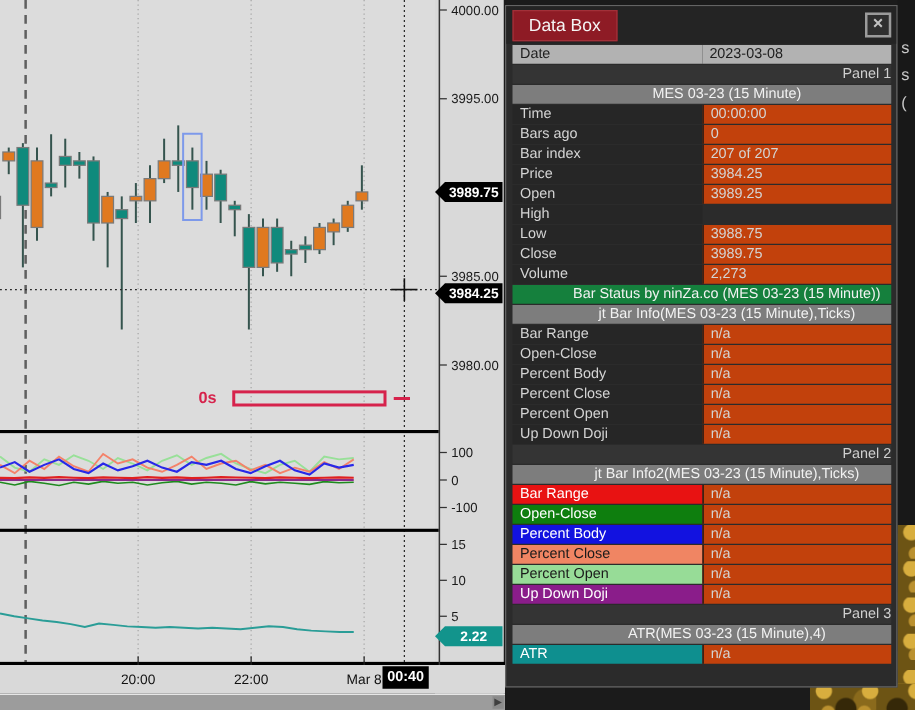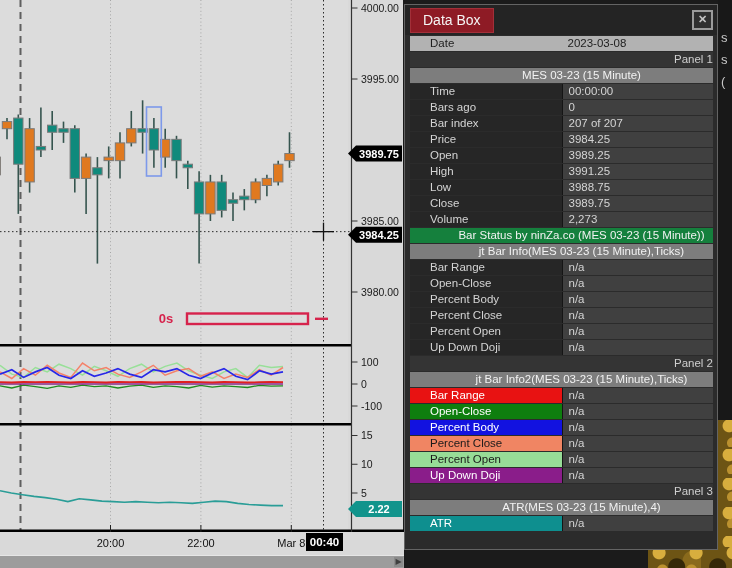--- a/index.html
+++ b/index.html
@@ -17,22 +17,22 @@
   
   .databox{left:404px;top:4px;width:314px;height:546px;background:#2b2b2b;border:1px solid #646464;
            box-sizing:border-box;z-index:5;}
   .db-titlebar{position:absolute;left:0;top:0;width:100%;height:30px;background:#242424;}
   .db-badge{position:absolute;left:5px;top:3px;padding:3px 12px 4px 12px;background:#8e1b25;
             border:1px solid #a23039;color:#f5f5f5;font-size:14px;}
   .db-close{position:absolute;right:4px;top:5px;width:17px;height:16px;background:#2f2f2f;border:2px solid #9b9b9b;
             color:#c3c3c3;font-size:11px;font-weight:bold;line-height:15px;text-align:center;box-sizing:content-box;}
   .db-table{position:absolute;left:5px;top:31px;width:303px;}
   .row{display:flex;height:15px;margin-bottom:1px;font-size:11.5px;line-height:15px;color:#d4d4d4;}
-  .row .lab{width:50%;padding-left:20px;box-sizing:border-box;background:#262626;white-space:nowrap;overflow:hidden;}
-  .row .val{flex:1;padding-left:6px;background:#404040;border-left:1px solid #151515;white-space:nowrap;overflow:hidden;}
+  .row .lab{width:50%;padding-left:6px;box-sizing:border-box;background:#262626;white-space:nowrap;overflow:hidden;}
+  .row .val{flex:1;padding-left:6px;background:#c2410c;border-left:1px solid #151515;white-space:nowrap;overflow:hidden;}
   .hrow{height:15px;margin-bottom:1px;font-size:11.5px;line-height:15px;text-align:center;white-space:nowrap;overflow:hidden;}
   .hrow.panel{background:#343434;color:#cfcfcf;text-align:right;}
   .hrow.instr{background:#7d7d7d;color:#f2f2f2;padding-left:40px;}
   .row.date .lab,.row.date .val{background:#b2b2b2;color:#1e1e1e;border-left:none;}
   
   .right-strip{left:718px;top:0;width:14px;height:568px;background:#181818;color:#c8c8c8;font-size:13px;}
   .frag{position:absolute;left:3px;}
   .gold{background-color:#6d5414;
         background-image:
           radial-gradient(circle at 30% 20%, #d8ae3e 0 6px, rgba(0,0,0,0) 7px),
@@ -231,21 +231,20 @@
         <div class="row">
           <div class="lab">Price</div>
           <div class="val">3984.25</div>
         </div>
         <div class="row">
           <div class="lab">Open</div>
           <div class="val">3989.25</div>
         </div>
         <div class="row">
           <div class="lab">High</div>
-          <div class="val">3991.25</div>
         </div>
         <div class="row">
           <div class="lab">Low</div>
           <div class="val">3988.75</div>
         </div>
         <div class="row">
           <div class="lab">Close</div>
           <div class="val">3989.75</div>
         </div>
         <div class="row">

